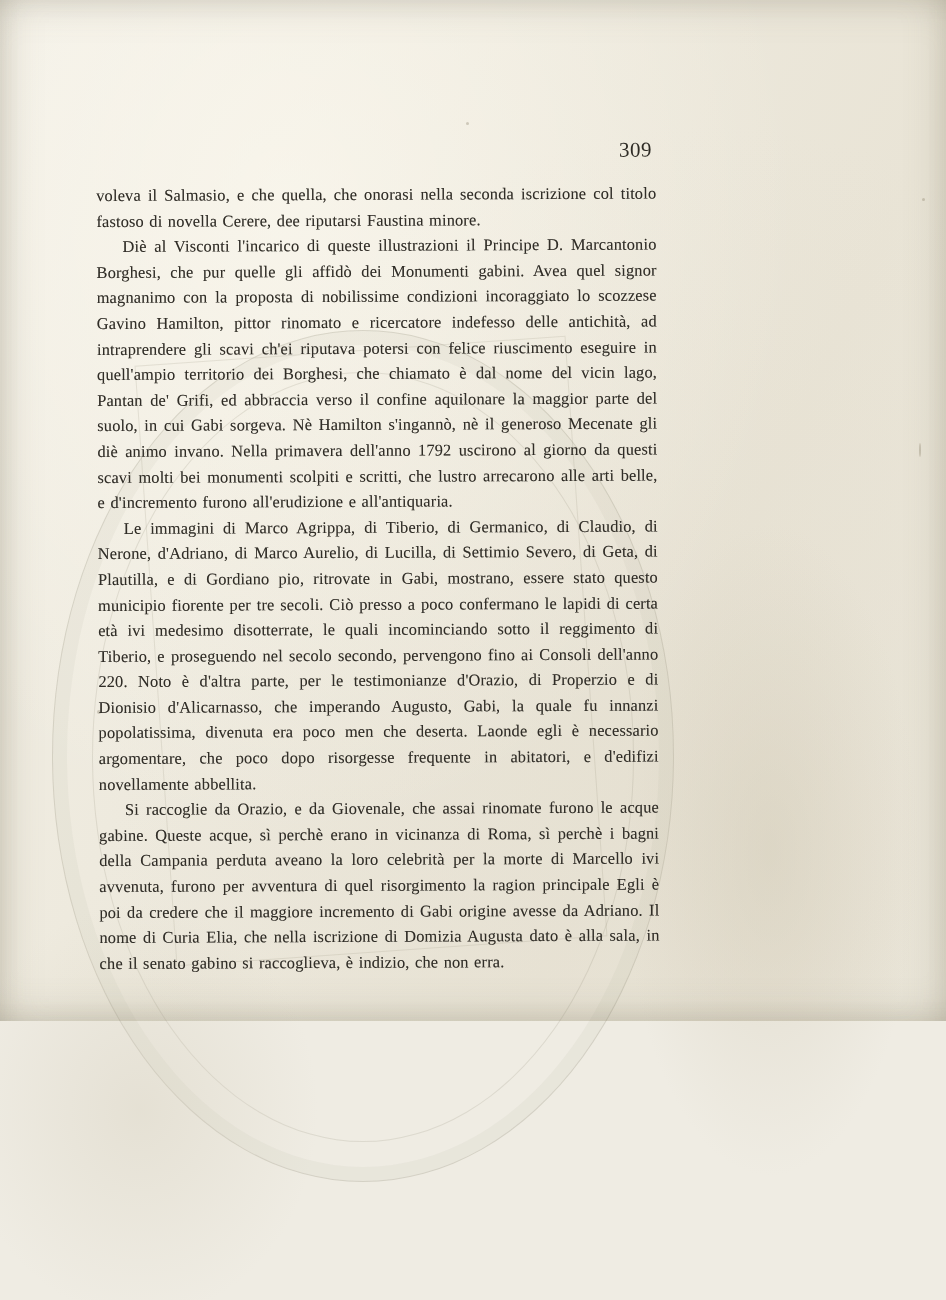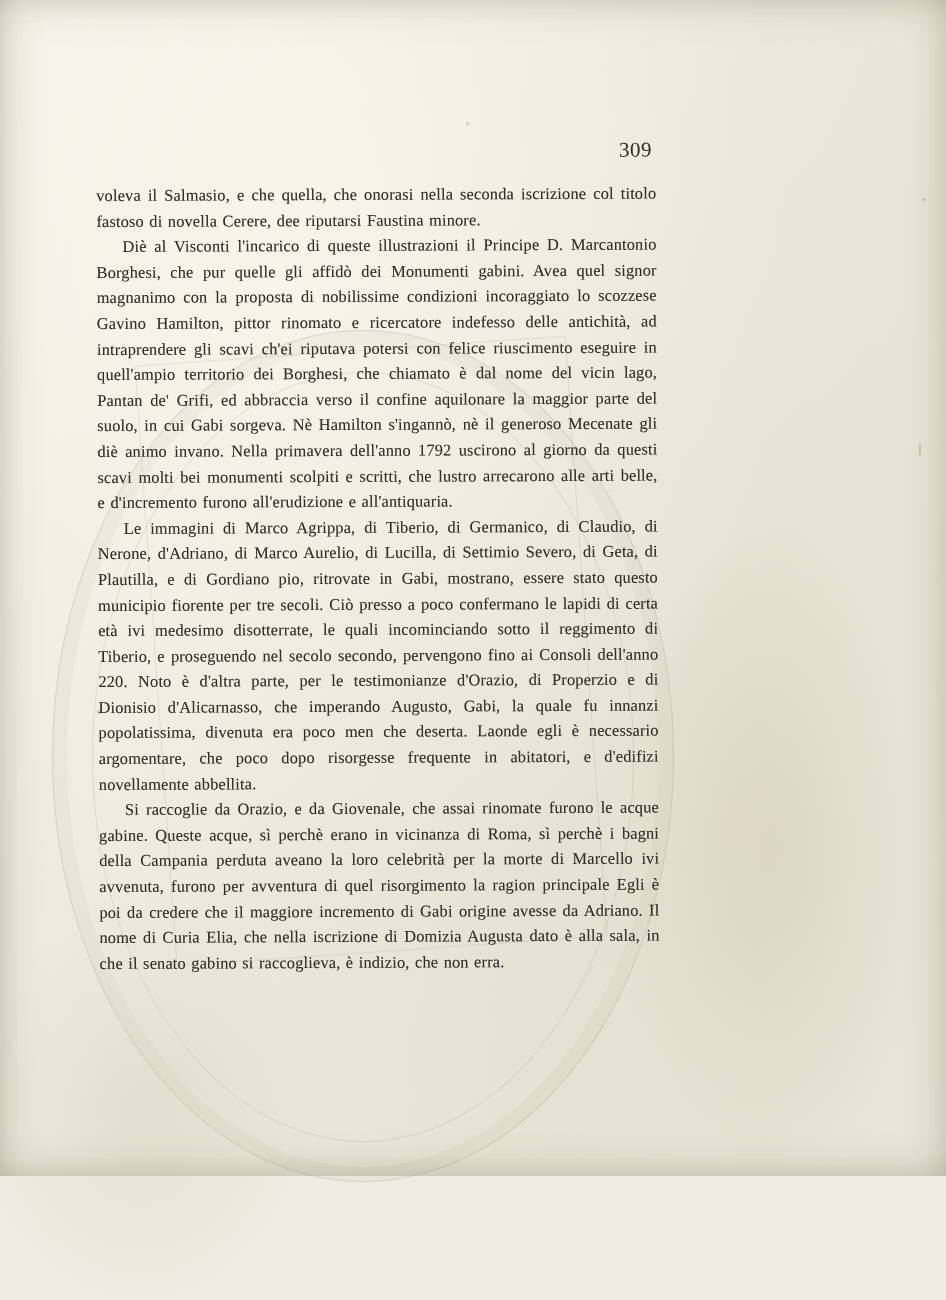--- a/index.html
+++ b/index.html
@@ -10,21 +10,21 @@
     width: 946px;
     height: 1300px;
     background: #efece3;
     font-family: "Liberation Serif", serif;
     overflow: hidden;
   }
 
   .page {
     position: relative;
     width: 946px;
-    height: 1176px;
+    height: 1021px;
     background:
       radial-gradient(ellipse at 30% 20%, rgba(255,252,243,0.55) 0%, rgba(255,252,243,0) 55%),
       radial-gradient(ellipse at 75% 80%, rgba(226,220,205,0.5) 0%, rgba(226,220,205,0) 60%),
       linear-gradient(115deg, #f3f0e7 0%, #eeeade 35%, #e9e4d6 70%, #ece8dc 100%);
   }
 
   
   .watermark {
     position: absolute;
     left: 52px;

